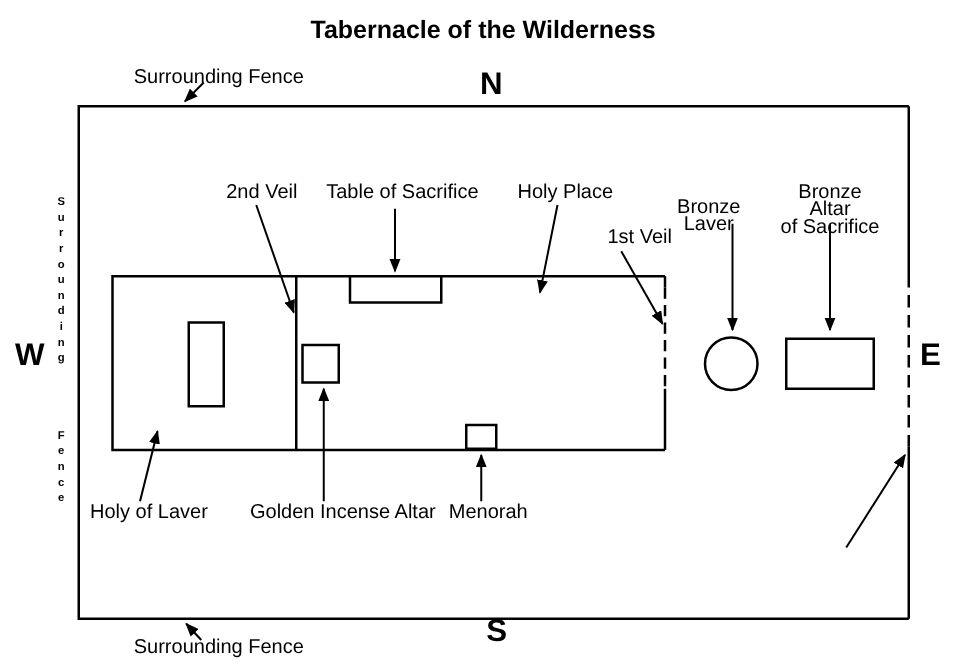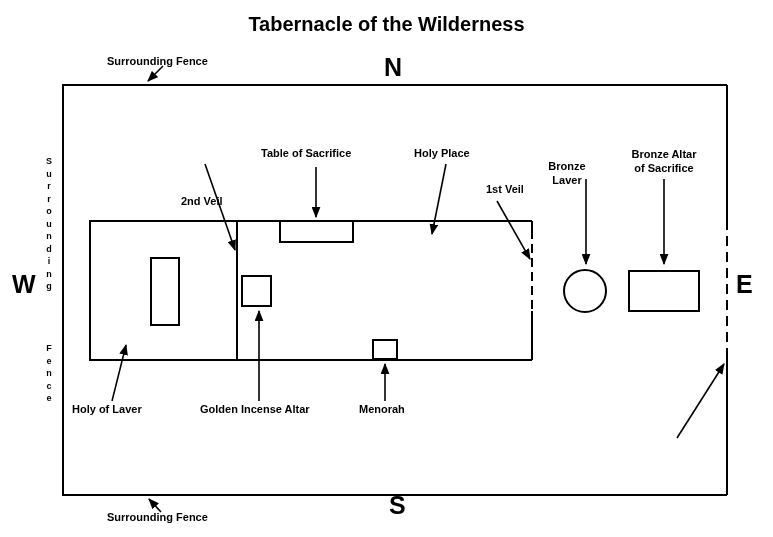--- a/index.html
+++ b/index.html
@@ -15,22 +15,22 @@
     background: #ffffff;
     overflow: hidden;
   }
   #diagram-svg {
     position: absolute;
     left: 0; top: 0;
     width: 773px; height: 537px;
   }
   .lbl {
     position: absolute;
-    font-weight: bold;
-    font-size: 11px;
+    font-weight: normal;
+    font-size: 16px;
     line-height: 13px;
     white-space: pre-line;
     color: #000;
   }
   .lbl.center { text-align: center; }
   .compass {
     position: absolute;
     font-weight: bold;
     font-size: 25px;
     line-height: 25px;
@@ -60,21 +60,21 @@
     font-weight: bold;
     font-size: 9px;
     color: #000;
     writing-mode: vertical-rl;
     text-orientation: upright;
     letter-spacing: 2.5px;
   }
   .fence-west-word.w1 { top: 156px; }
   .fence-west-word.w2 { top: 343px; }
   
-  .second-veil   { left: 181px; top: 147px; margin-top: 48px; }
+  .second-veil   { left: 181px; top: 147px; }
   .shewbread     { left: 261px; top: 147px; }
   .holy-place    { left: 414px; top: 147px; }
   .first-veil    { left: 486px; top: 183px; }
   .bronze-laver  { left: 532px; top: 147px; width: 70px; line-height: 14px; margin-top: 12px; }
   .bronze-altar  { left: 624px; top: 147px; width: 80px; line-height: 14px; }
   .ark           { left: 131px; top: 226px; width: 70px; line-height: 14px; }
   .holy-of-holies{ left: 72px;  top: 403px; }
   .incense       { left: 200px; top: 403px; }
   .menorah-lbl   { left: 359px; top: 403px; }
   .main-entrance { left: 637px; top: 440px; width: 70px; line-height: 12.5px; }

